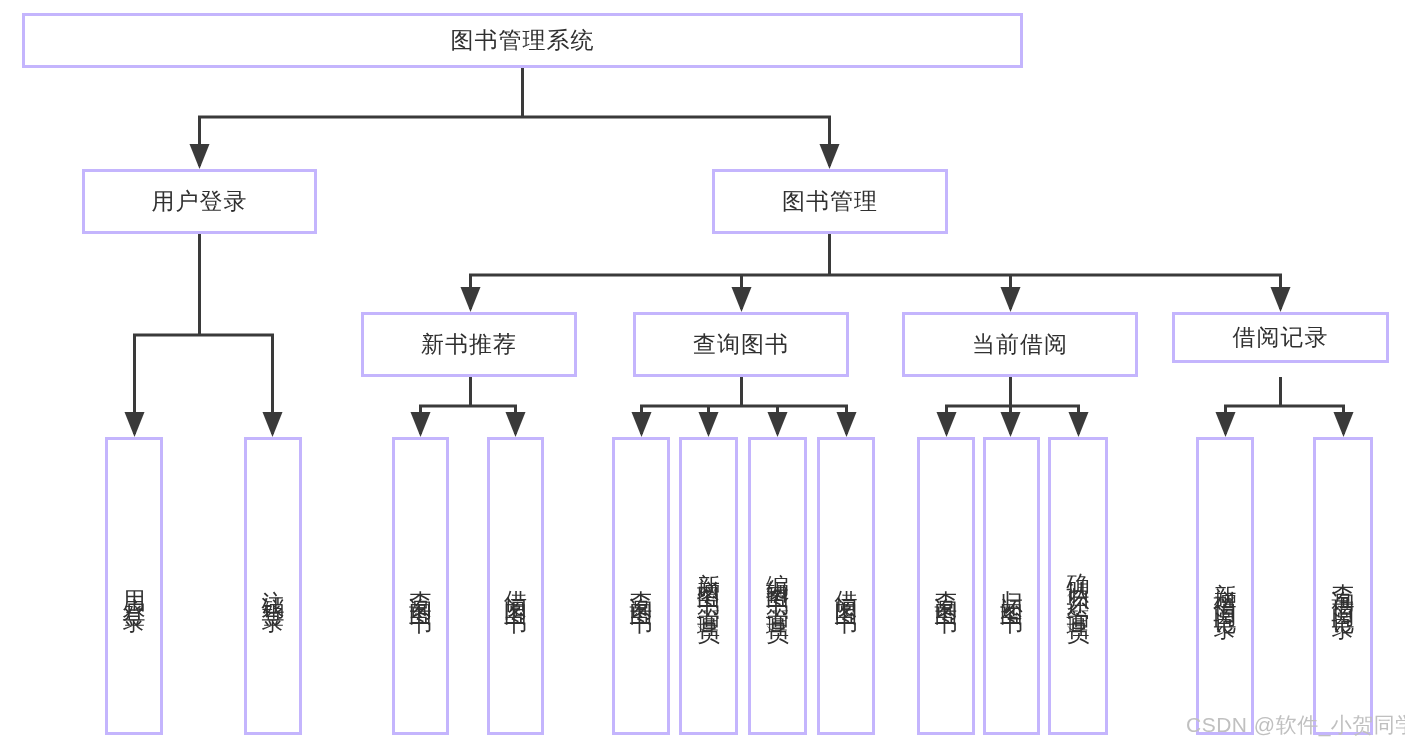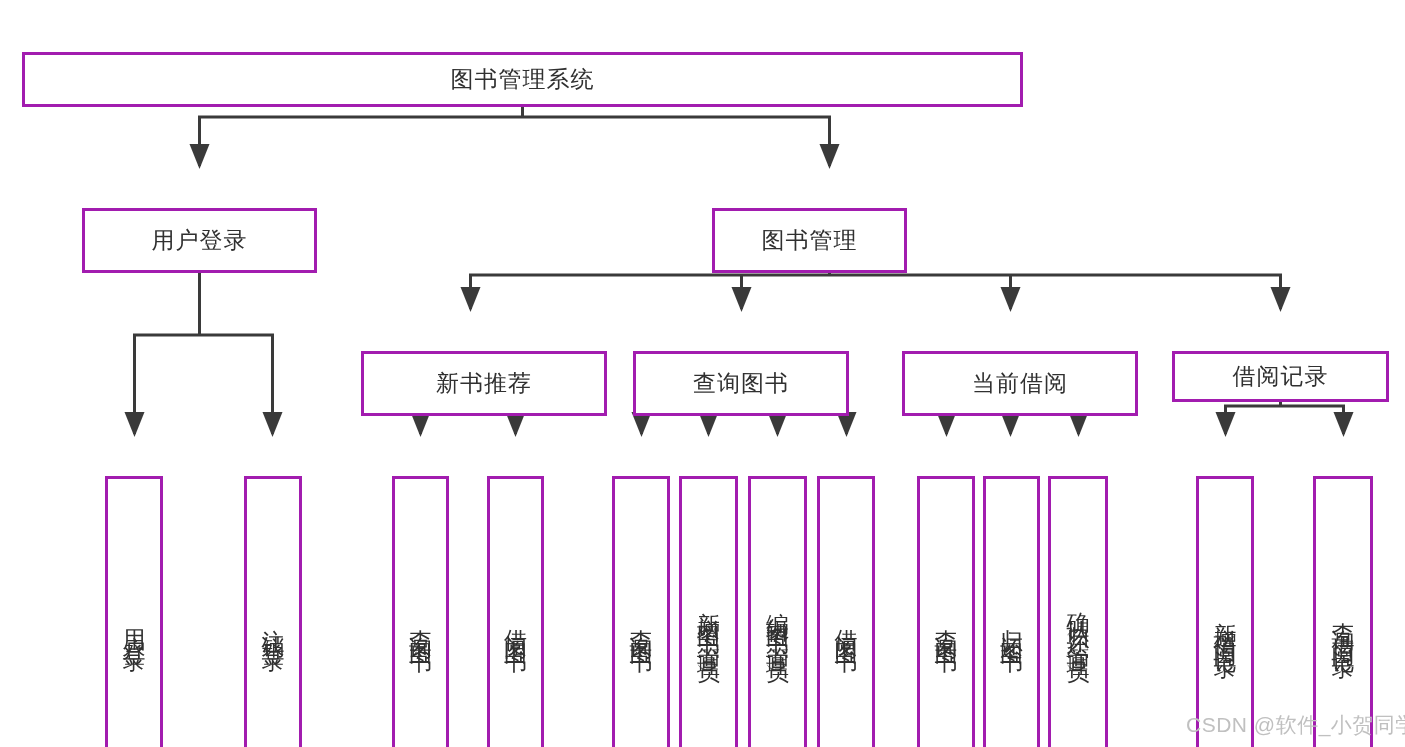--- a/index.html
+++ b/index.html
@@ -13,27 +13,26 @@
   }
   .wires {
     position: absolute;
     left: 0; top: 0;
     width: 1405px; height: 747px;
     pointer-events: none;
   }
   .node {
     position: absolute;
     box-sizing: border-box;
-    border: 3px solid #a21caf;
+    border: 3px solid #c4b5fd;
     background: #ffffff;
     color: #303030;
     display: flex;
     align-items: center;
     justify-content: center;
-    margin-top: 39px;
   }
   .hbox { font-size: 23px; letter-spacing: 1px; }
   .vbox > span {
     writing-mode: vertical-rl;
     text-orientation: mixed;
     font-size: 23px;
     letter-spacing: 7px;
     line-height: 1;
     white-space: nowrap;
   }
@@ -104,25 +103,25 @@
     </g>
   </svg>
 
   <div class="node hbox" style="left:22px; top:13px; width:1001px; height:55px;">
     <span>图书管理系统</span>
   </div>
 
   <div class="node hbox" style="left:82px; top:169px; width:235px; height:65px;">
     <span>用户登录</span>
   </div>
-  <div class="node hbox" style="left:712px; top:169px; width:195px; height:65px;">
+  <div class="node hbox" style="left:712px; top:169px; width:236px; height:65px;">
     <span>图书管理</span>
   </div>
 
-  <div class="node hbox" style="left:361px; top:312px; width:246px; height:65px;">
+  <div class="node hbox" style="left:361px; top:312px; width:216px; height:65px;">
     <span>新书推荐</span>
   </div>
   <div class="node hbox" style="left:633px; top:312px; width:216px; height:65px;">
     <span>查询图书</span>
   </div>
   <div class="node hbox" style="left:902px; top:312px; width:236px; height:65px;">
     <span>当前借阅</span>
   </div>
   <div class="node hbox" style="left:1172px; top:312px; width:217px; height:51px;">
     <span>借阅记录</span>

